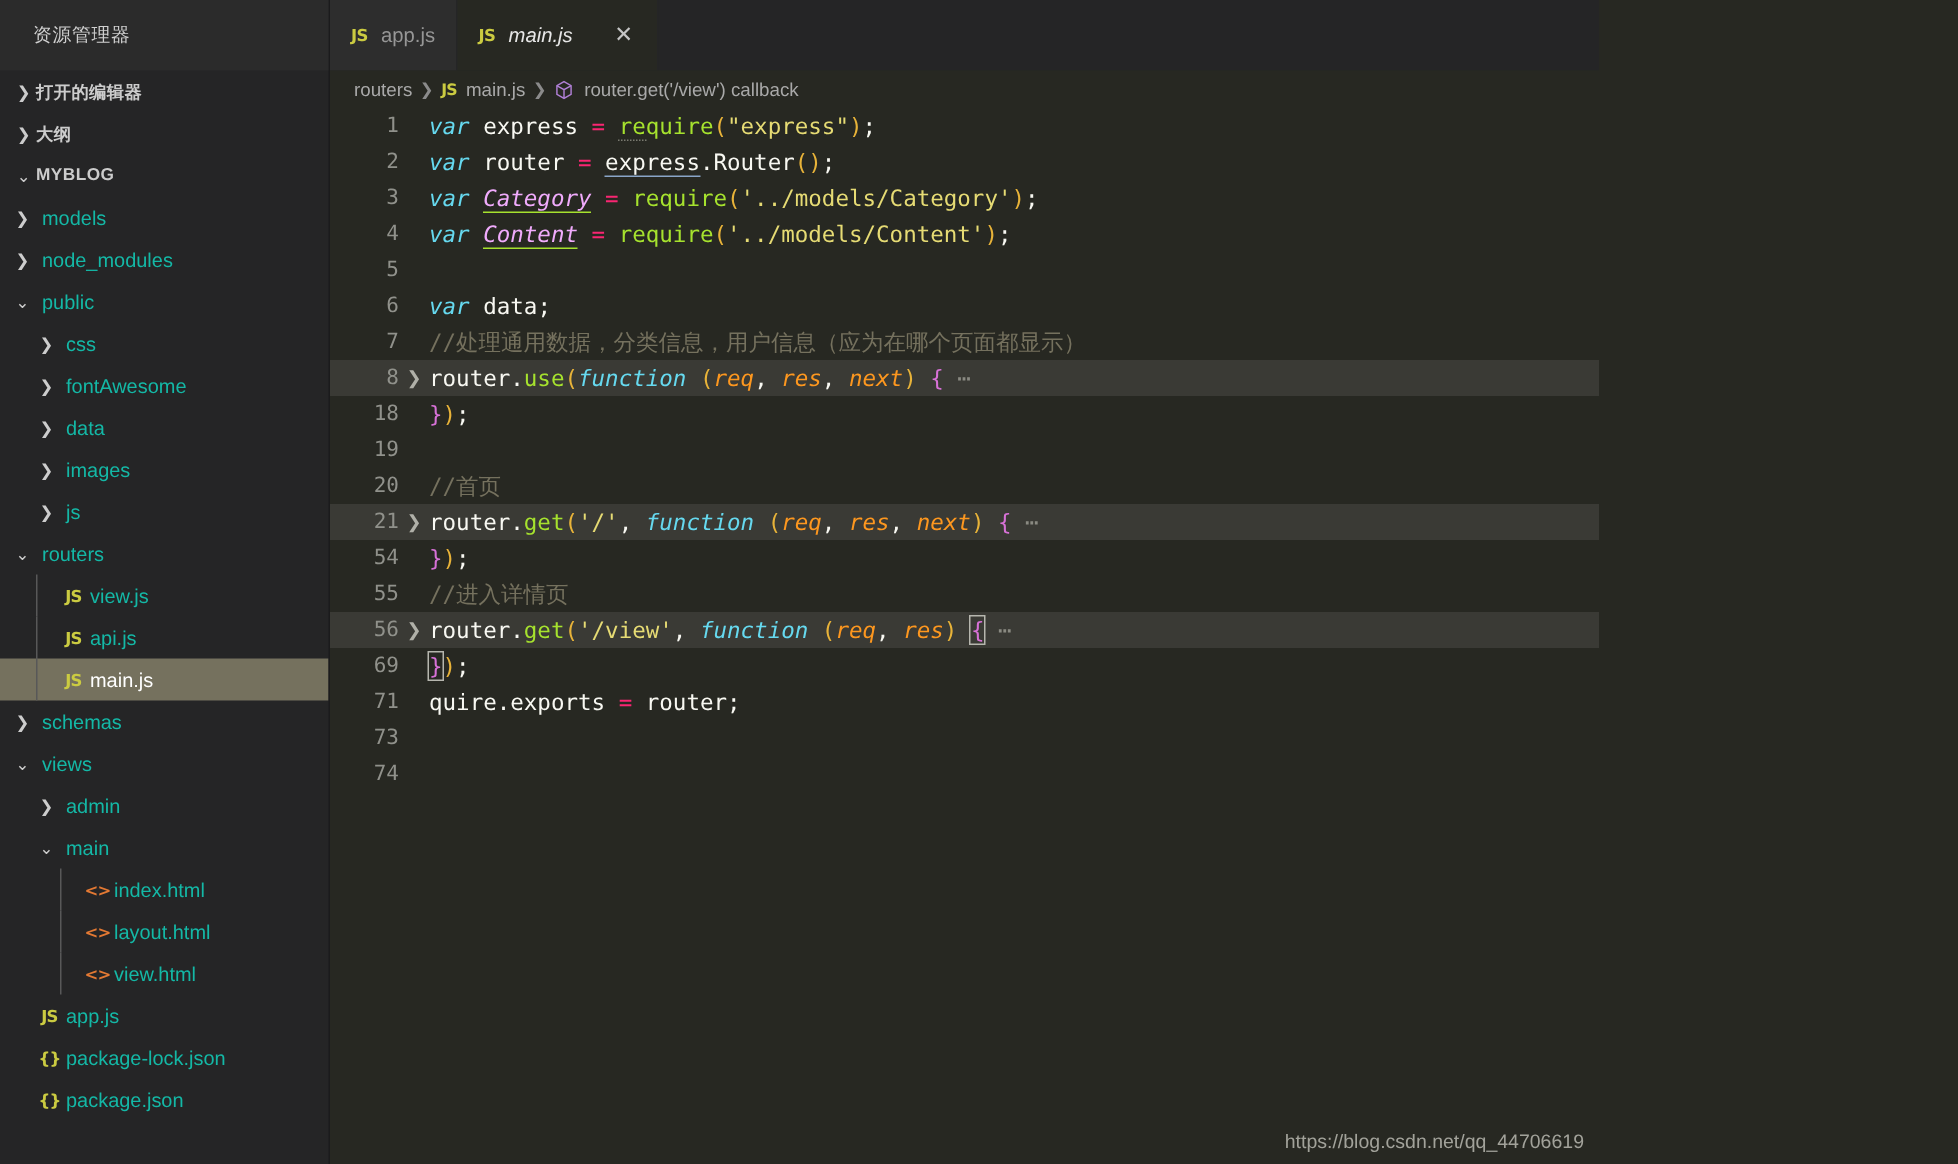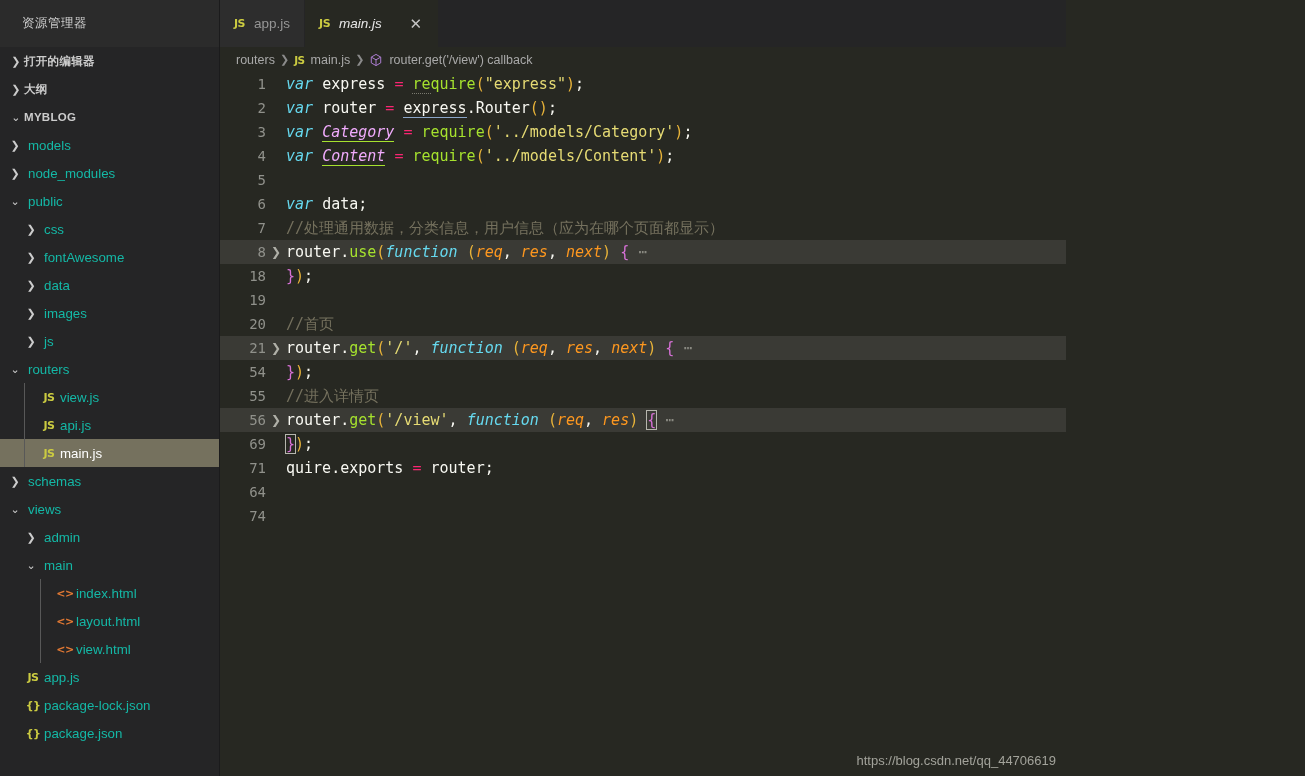--- a/index.html
+++ b/index.html
@@ -398,21 +398,21 @@
         <span class="ln">69</span><span class="fold"></span><span class="code"><span class="t-brace bmatch">}</span><span class="t-paren">)</span><span class="t-punct">;</span></span>
       </div>
 
 
       <div class="cline">
         <span class="ln">71</span><span class="fold"></span><span class="code"><span class="t-var">quire</span><span class="t-punct">.</span><span class="t-var">exports</span> <span class="t-op">=</span> <span class="t-var">router</span><span class="t-punct">;</span></span>
       </div>
 
 
       <div class="cline">
-        <span class="ln">64</span><span class="fold"></span><span class="code"></span>
+        <span class="ln">73</span><span class="fold"></span><span class="code"></span>
       </div>
 
       <div class="cline">
         <span class="ln">74</span><span class="fold"></span><span class="code"></span>
       </div>
 
       <div class="watermark">https://blog.csdn.net/qq_44706619</div>
     </div>
   </div>
 </div>

